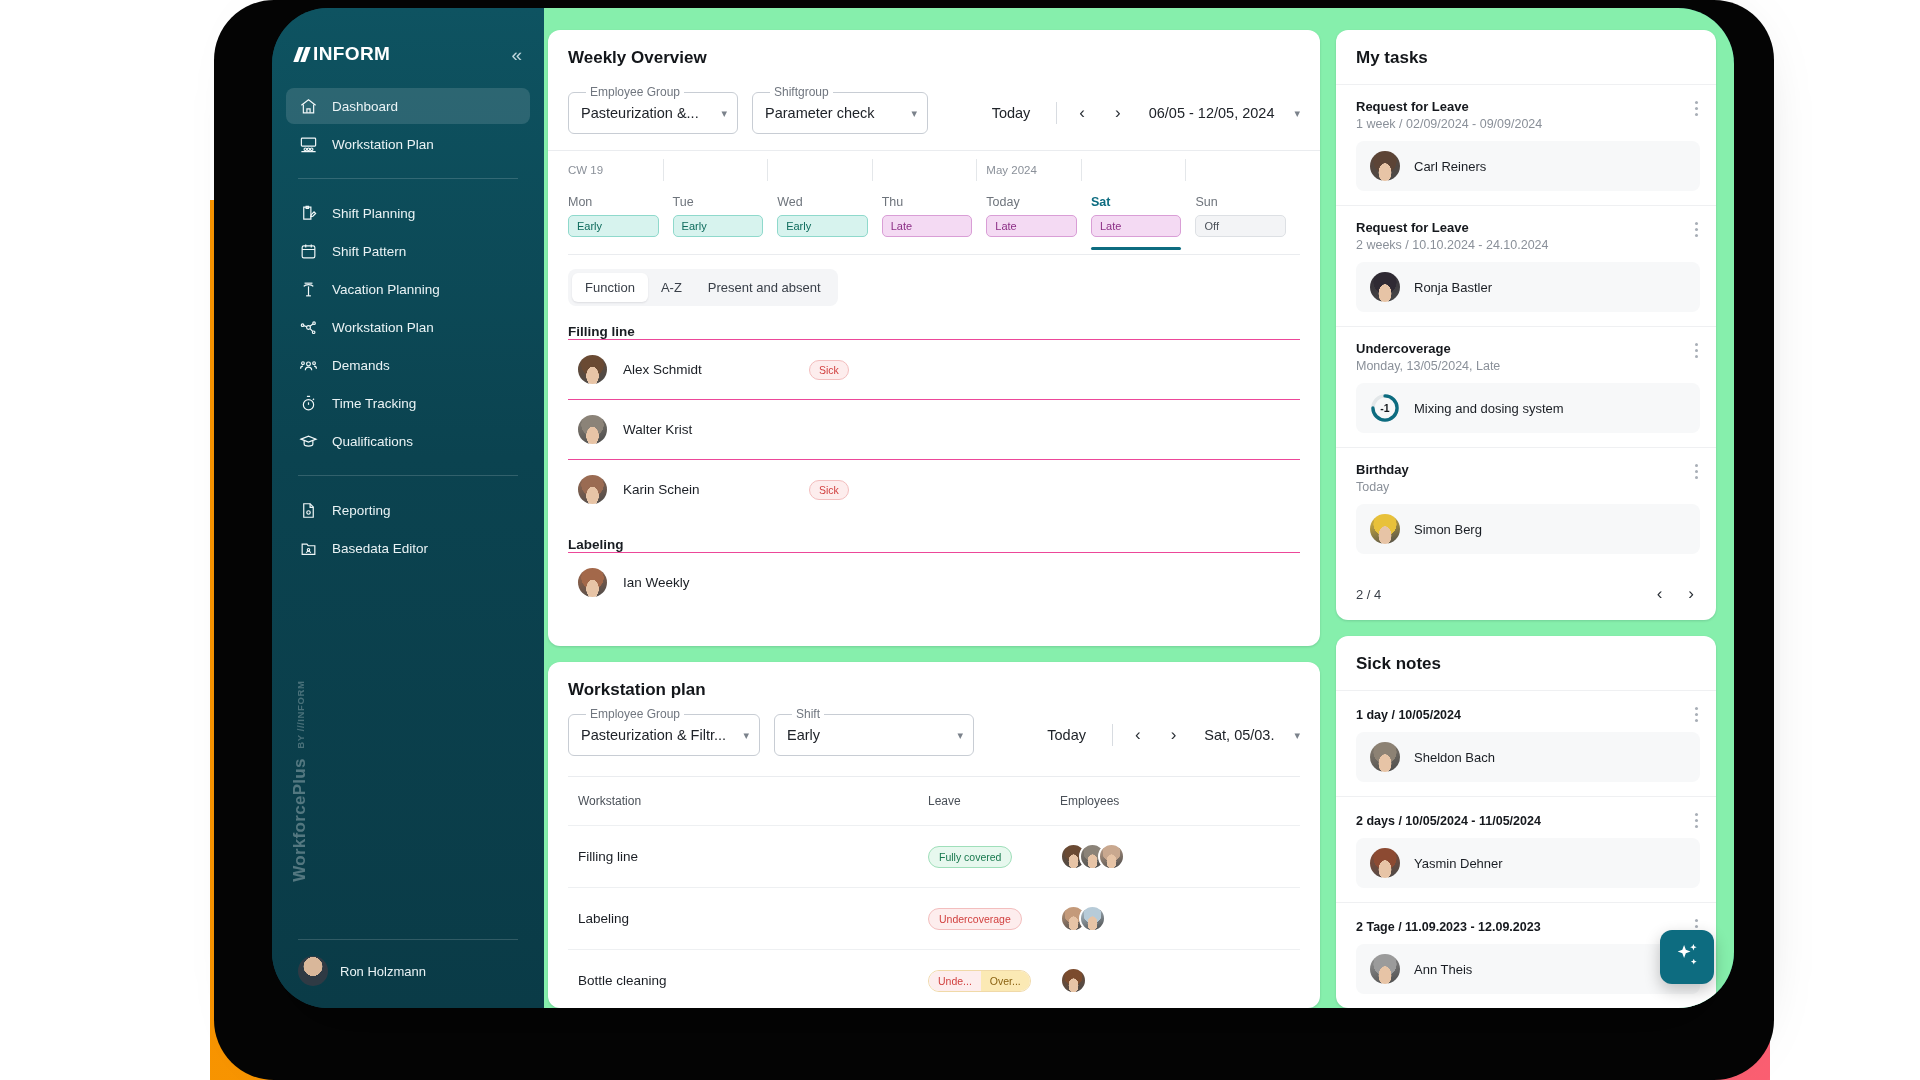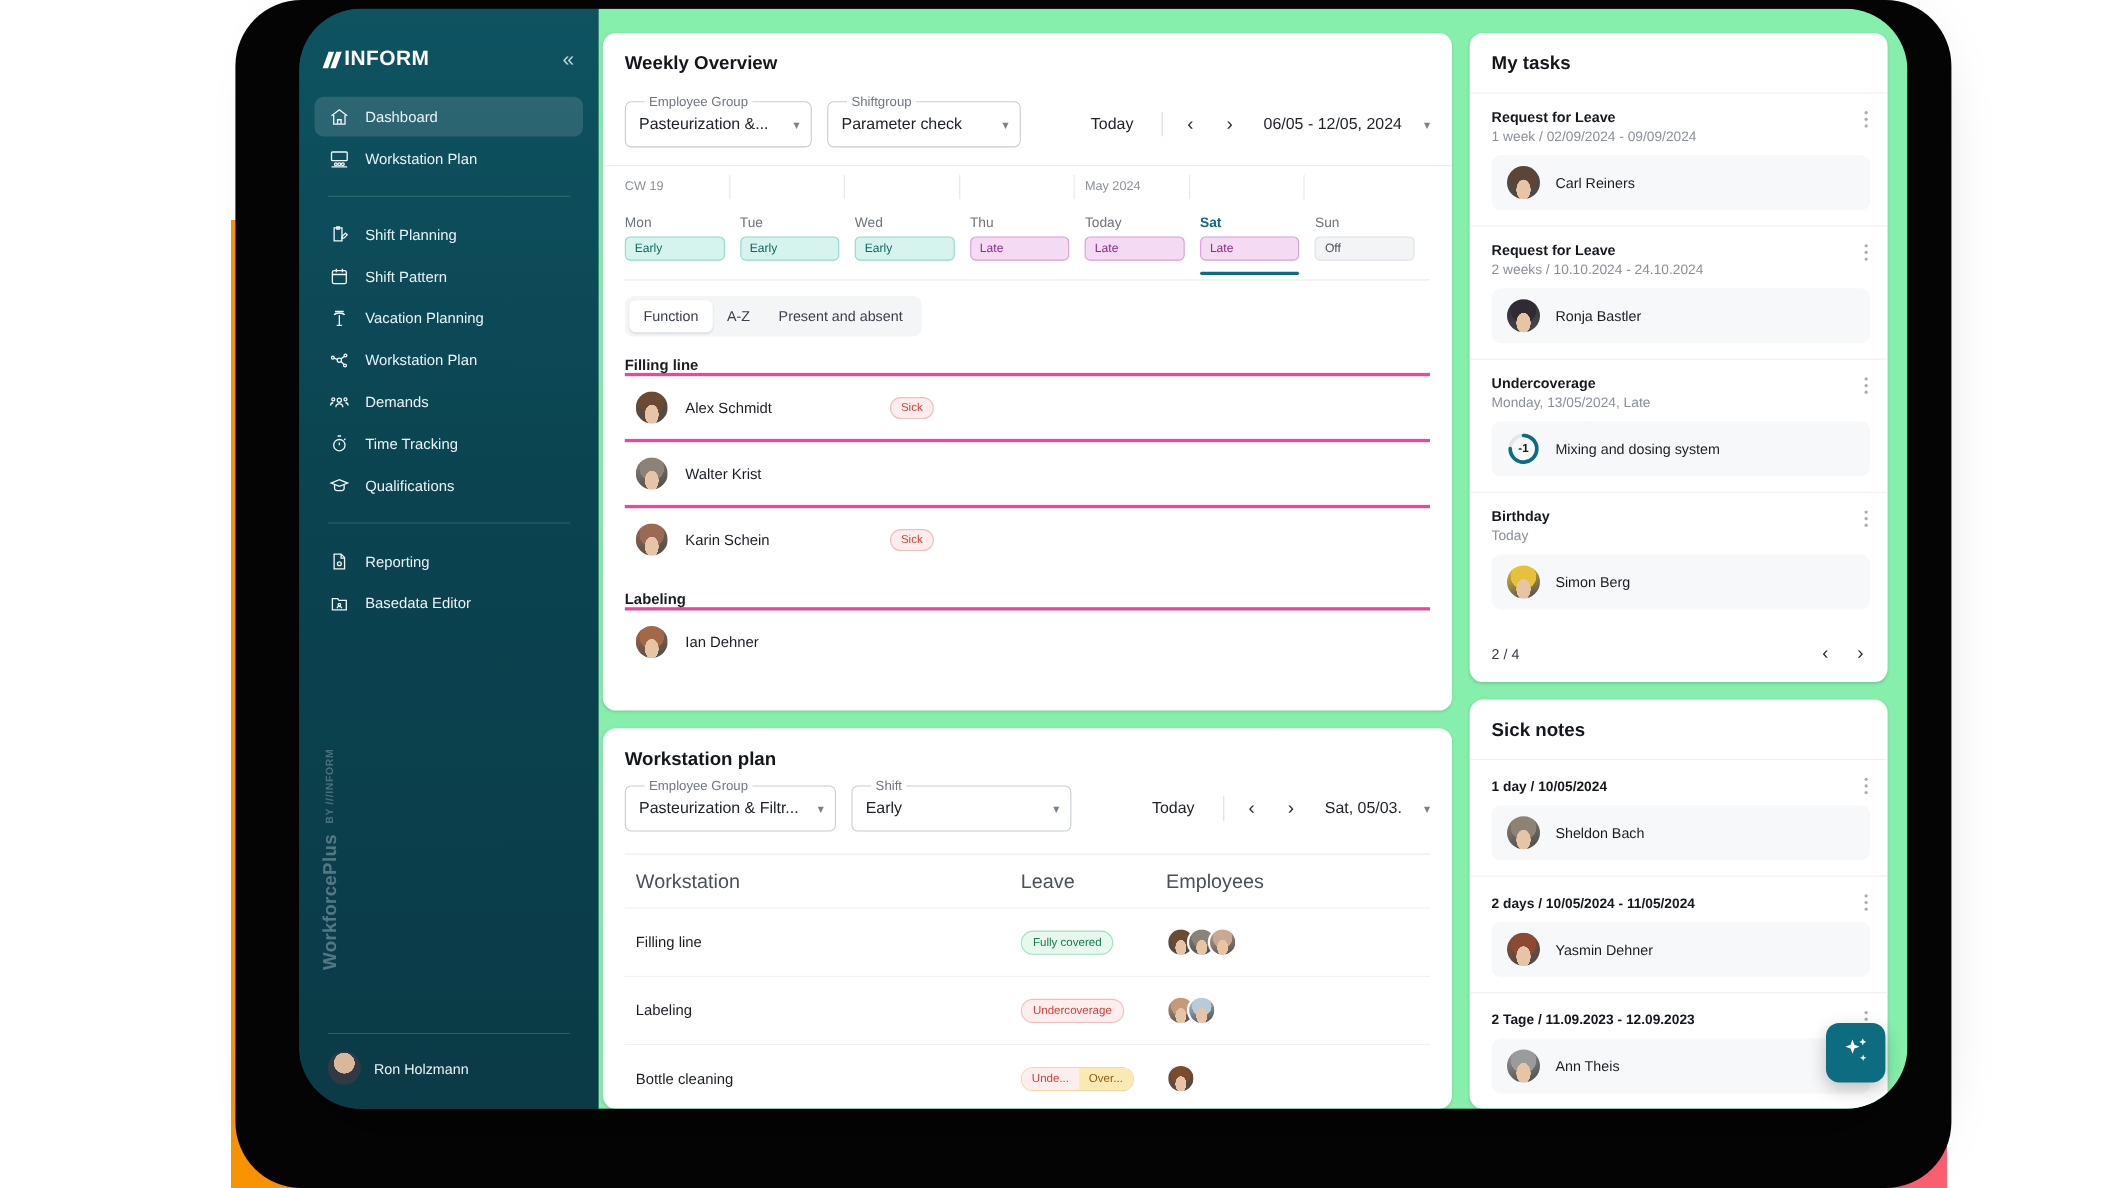--- a/index.html
+++ b/index.html
@@ -159,36 +159,36 @@
   
   .wo-body { border-top: 1px solid #EAECEF; margin-top: 4px; padding-top: 14px; }
   .segmented { display:inline-flex; background:#F4F5F7; border-radius:8px; padding:4px; }
   .seg {
     font-size: 13px; color:#3A4049; padding: 7px 13px; border-radius:6px; cursor:pointer;
   }
   .seg.active { background:#fff; box-shadow: 0 1px 2px rgba(16,24,40,.10); font-weight:500; }
   .group-title { font-size: 13.5px; font-weight:600; color:#191D22; margin: 18px 0 0 0; }
   .emp-row {
     display:flex; align-items:center; gap:16px;
-    border-top:3px solid #ec4899; height: 60px;
+    border-top:1px solid #ec4899; height: 60px;
   }
   .emp-row:first-of-type { margin-top: 10px; }
   .emp-av { width:29px; height:29px; border-radius:50%; margin-left: 10px; }
   .emp-name { font-size: 13.5px; color:#1A1E24; width: 170px; }
   .pill {
     font-size: 10.5px; padding: 3px 9px; border-radius: 10px; border:1px solid transparent;
   }
   .pill.sick { background:#FDEDED; border-color:#F3BEBE; color:#D1403F; }
   .wo-fade { height: 34px; position:relative; overflow:hidden; }
 
   
   .wp { padding: 18px 20px 0 20px; }
   .wp-table { border-top: 1px solid #EAECEF; margin-top: 4px; }
   .wp-head, .wp-row { display:flex; align-items:center; }
-  .wp-head { height: 48px; font-size: 18px; color:#4A5058; }
+  .wp-head { height: 48px; font-size: 12px; color:#4A5058; }
   .wp-row { height: 62px; border-top:1px solid #EEF0F2; font-size:13.5px; color:#1A1E24; }
   .wp-c1 { flex: 0 0 360px; padding-left: 10px; }
   .wp-c2 { flex: 0 0 132px; }
   .wp-c3 { flex: 1; }
   .badge { display:inline-flex; align-items:center; font-size:10.5px; border-radius:11px; padding:4px 10px; border:1px solid transparent; }
   .badge.ok { background:#E7F8EE; border-color:#9FDFBA; color:#18794E; }
   .badge.under { background:#FDEDED; border-color:#F3BEBE; color:#D1403F; }
   .badge.split { padding:0; overflow:hidden; border-color:#F0D9A8; }
   .badge.split span { padding: 4px 9px; font-size:10.5px; display:inline-block; }
   .badge.split .s1 { background:#FDEDED; color:#D1403F; }
@@ -500,21 +500,21 @@
                       <div class="emp-name">Walter Krist</div>
                     </div>
                     <div class="emp-row">
                       <span class="av-img emp-av" style="width: 29px; height: 29px; background: radial-gradient(at 50% 72%, rgb(231, 196, 166) 0px, rgb(231, 196, 166) 30%, rgba(231, 196, 166, 0) 31%), radial-gradient(circle at 50% 34%, rgb(154, 107, 82) 0px, rgb(154, 107, 82) 46%, rgba(0, 0, 0, 0) 47%), linear-gradient(160deg, rgb(154, 107, 82) 0%, rgb(74, 74, 74) 100%);"></span>
                       <div class="emp-name">Karin Schein</div>
                       <span class="pill sick">Sick</span>
                     </div>
                     <div class="group-title">Labeling</div>
                     <div class="emp-row">
                       <span class="av-img emp-av" style="width: 29px; height: 29px; background: radial-gradient(at 50% 72%, rgb(231, 196, 166) 0px, rgb(231, 196, 166) 30%, rgba(231, 196, 166, 0) 31%), radial-gradient(circle at 50% 34%, rgb(163, 104, 74) 0px, rgb(163, 104, 74) 46%, rgba(0, 0, 0, 0) 47%), linear-gradient(160deg, rgb(163, 104, 74) 0%, rgb(74, 74, 74) 100%);"></span>
-                      <div class="emp-name">Ian Dehner</div>
+                      <div class="emp-name">Ian Weekly</div>
                     </div>
                   </div>
               </div>
             </div>
             <div class="wo-fade"></div>
           </section>
 
           <section class="card" style="flex:1">
             <div class="wp">
               <div class="card-title">Workstation plan</div>

